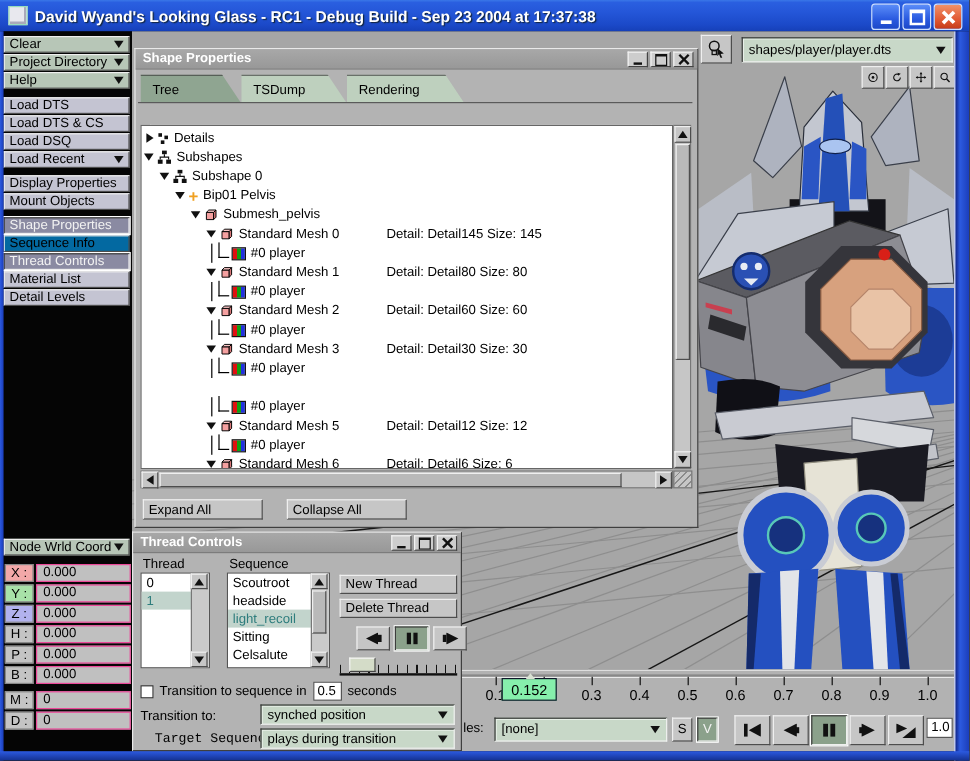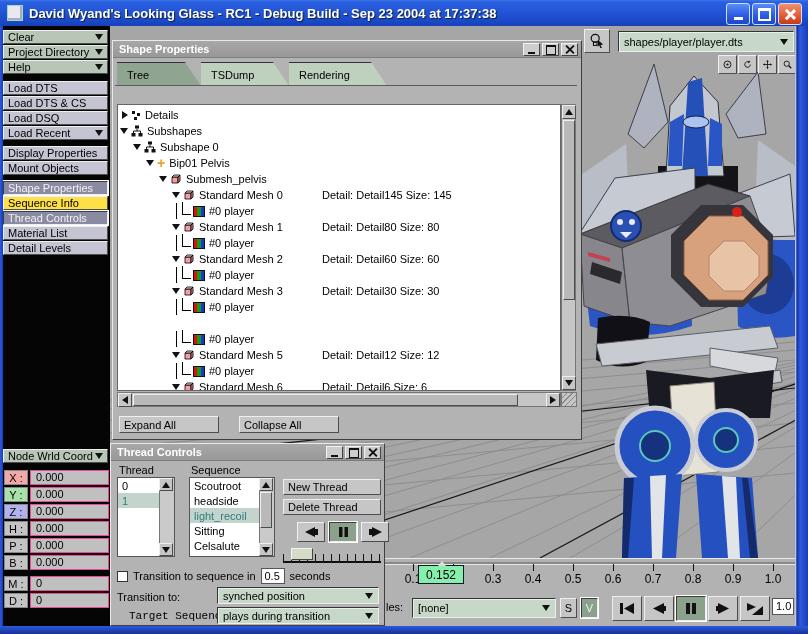--- a/index.html
+++ b/index.html
@@ -345,21 +345,21 @@
       </div>
     <div class="sb b3" style="top:120px;background:#c4c4d2;">
         <span>Display Properties</span>
       </div>
     <div class="sb b3" style="top:135px;background:#c4c4d2;">
         <span>Mount Objects</span>
       </div>
     <div class="sb b3 pressed" style="top:155px;">
         <span>Shape Properties</span>
       </div>
-    <div class="sb b3" style="top:170px;background:#fde047;">
+    <div class="sb b3" style="top:170px;background:#0369a1;">
         <span>Sequence Info</span>
       </div>
     <div class="sb b3 pressed" style="top:185px;">
         <span>Thread Controls</span>
       </div>
     <div class="sb b3" style="top:200px;background:#c4c4d2;">
         <span>Material List</span>
       </div>
     <div class="sb b3" style="top:215px;background:#c4c4d2;">
         <span>Detail Levels</span>

